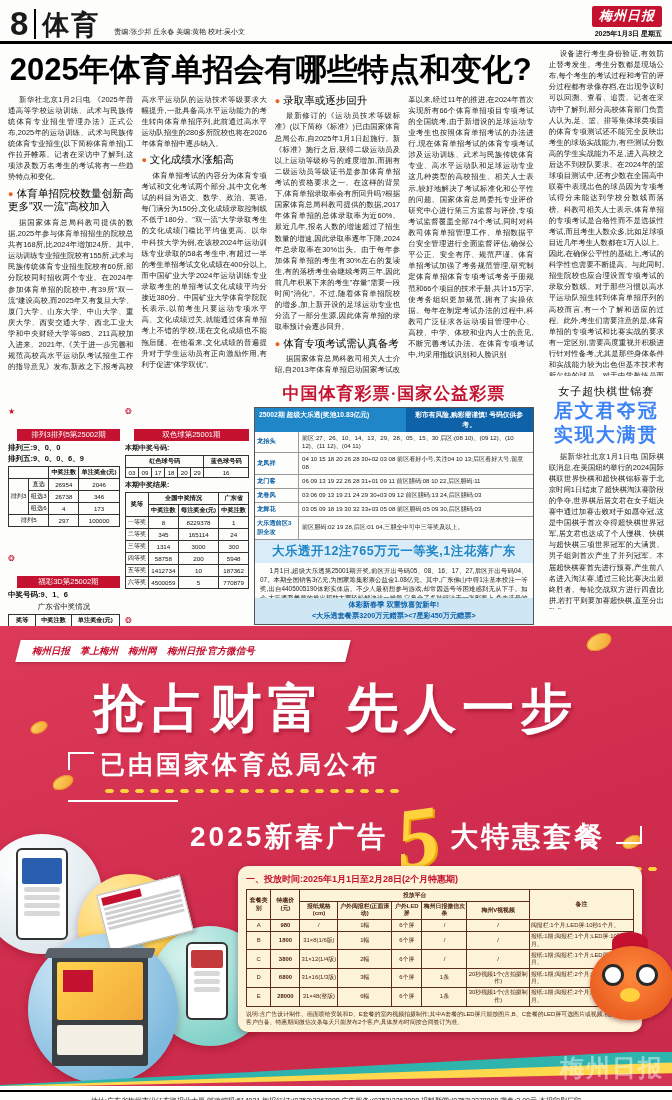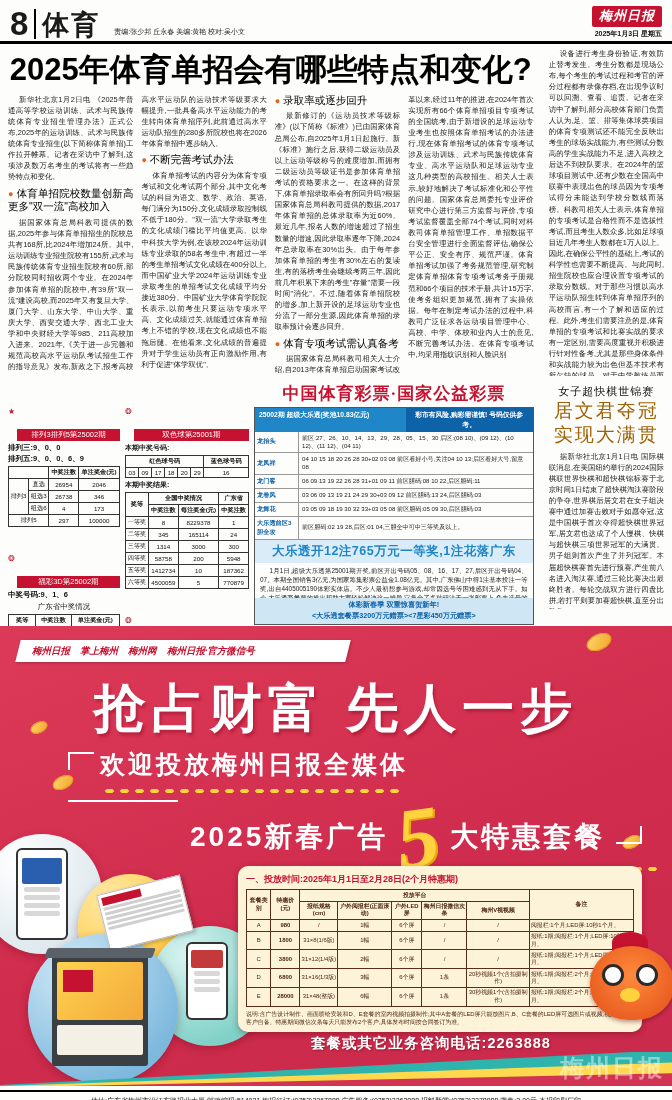--- a/index.html
+++ b/index.html
@@ -25,21 +25,21 @@
   .article-cols { column-count:4; column-gap:8px; height:282px; overflow:hidden; font-size:7.4px; line-height:1.5; text-align:justify; color:#222; }
   .article-cols p { text-indent:1.5em; margin-bottom:1px; }
   .sub-head { font-size:10.5px; font-weight:normal; line-height:1.3; margin:4px 0 3px 0; color:#000; text-indent:0; }
   .sub-head .bullet { color:#e8611a; font-size:9px; }
   .cont-text { font-size:7.4px; line-height:1.5; text-align:justify; color:#222; height:328px; overflow:hidden; }
   .cont-text p { text-indent:1.5em; }
 
   
   .sidebar-art { margin-top:8px; }
   .sb-kicker { text-align:center; font-size:11px; letter-spacing:1px; color:#111; }
-  .sb-title { text-align:center; font-size:19px; font-weight:normal; letter-spacing:2px; line-height:1.25; color:#a16207; }
+  .sb-title { text-align:center; font-size:19px; font-weight:bold; letter-spacing:2px; line-height:1.25; color:#3b82f6; }
   .sb-body { margin-top:4px; font-size:7.4px; line-height:1.5; text-align:justify; color:#222; height:158px; overflow:hidden; }
   .sb-body p { text-indent:1.5em; }
 
   
   .lottery-row { display:flex; gap:5px; margin-top:6px; height:238px; }
   .lotto-col { font-size:6.5px; }
   .lotto-c1 { width:112px; }
   .lotto-c2 { width:124px; }
   .lotto-hdr { display:flex; align-items:center; gap:2px; margin-bottom:2px; }
   .lotto-star { color:#c41230; font-size:8px; }
@@ -153,21 +153,21 @@
 
   <div class="content-row">
 
     <div class="left-zone">
       <div class="headline">2025年体育单招会有哪些特点和变化?</div>
 
       <div class="article-cols">
         <p>新华社北京1月2日电 《2025年普通高等学校运动训练、武术与民族传统体育专业招生管理办法》正式公布,2025年的运动训练、武术与民族传统体育专业招生(以下简称体育单招)工作拉开帷幕。记者在采访中了解到,这项涉及数万名考生的考试将有一些趋势特点和变化。</p>
         <div class="sub-head"><span class="bullet">●</span> <span>体育单招院校数量创新高 更多"双一流"高校加入</span></div>
         <p>据国家体育总局科教司提供的数据,2025年参与体育单招招生的院校总共有168所,比2024年增加24所。其中,运动训练专业招生院校有155所,武术与民族传统体育专业招生院校有60所,部分院校同时招收两个专业。在2024年参加体育单招的院校中,有39所"双一流"建设高校,而2025年又有复旦大学、厦门大学、山东大学、中山大学、重庆大学、西安交通大学、西北工业大学和中央财经大学等985、211高校加入进来。2021年,《关于进一步完善和规范高校高水平运动队考试招生工作的指导意见》发布,新政之下,报考高校高水平运动队的运动技术等级要求大幅提升,一批具备高水平运动能力的考生转向体育单招序列,此前通过高水平运动队招生的280多所院校也将在2026年体育单招中逐步纳入。</p>
-        <div class="sub-head"><span class="bullet">●</span> <span>不断完善考试办法</span></div>
+        <div class="sub-head"><span class="bullet">●</span> <span>文化成绩水涨船高</span></div>
         <p>体育单招考试的内容分为体育专项考试和文化考试两个部分,其中文化考试的科目为语文、数学、政治、英语,每门满分为150分,文化成绩录取控制线不低于180分。"双一流"大学录取考生的文化成绩门槛比平均值更高。以华中科技大学为例,在该校2024年运动训练专业录取的58名考生中,有超过一半的考生单招考试文化成绩在400分以上,而中国矿业大学2024年运动训练专业录取考生的单招考试文化成绩平均分接近380分。中国矿业大学体育学院院长表示,以前考生只要运动专项水平高、文化成绩过关,就能通过体育单招考上不错的学校,现在文化成绩也不能拖后腿。在他看来,文化成绩的普遍提升对于学生运动员有正向激励作用,有利于促进"体学双优"。</p>
         <div class="sub-head"><span class="bullet">●</span> <span>录取率或逐步回升</span></div>
         <p>最新修订的《运动员技术等级标准》(以下简称《标准》)已由国家体育总局公布,自2025年1月1日起施行。新《标准》施行之后,获得二级运动员及以上运动等级称号的难度增加,而拥有二级运动员等级证书是参加体育单招考试的资格要求之一。在这样的背景下,体育单招录取率会有所回升吗?根据国家体育总局科教司提供的数据,2017年体育单招的总体录取率为近60%。最近几年,报名人数的增速超过了招生数量的增速,因此录取率逐年下降,2024年总录取率在30%出头。由于每年参加体育单招的考生有30%左右的复读生,有的落榜考生会继续考两三年,因此前几年积累下来的考生"存量"需要一段时间"消化"。不过,随着体育单招院校的增多,加上新开设的足球运动专业也分流了一部分生源,因此体育单招的录取率预计会逐步回升。</p>
         <div class="sub-head"><span class="bullet">●</span> <span>体育专项考试需认真备考</span></div>
         <p>据国家体育总局科教司相关人士介绍,自2013年体育单招启动国家考试改革以来,经过11年的推进,在2024年首次实现所有66个体育单招项目专项考试的全国统考,由于新增设的足球运动专业考生也按照体育单招考试的办法进行,现在体育单招考试的体育专项考试涉及运动训练、武术与民族传统体育专业、高水平运动队和足球运动专业这几种类型的高校招生。相关人士表示,较好地解决了考试标准化和公平性的问题。国家体育总局委托专业评价研究中心进行第三方监督与评价,专项考试监督覆盖全部74个考试,同时对科教司体育单招管理工作、单招数据平台安全管理进行全面监督评估,确保公平公正、安全有序、规范严谨。体育单招考试加强了考务规范管理,研究制定体育单招体育专项考试考务手册规范和66个项目的技术手册,共计15万字,使考务组织更加规范,拥有了实操依据。每年在制定考试办法的过程中,科教司广泛征求各运动项目管理中心、高校、中学、体校和业内人士的意见,不断完善考试办法。在体育专项考试中,均采用指纹识别和人脸识别</p>
       </div>
 
       <div class="lottery-row">
 
         <div class="lotto-col lotto-c1">
@@ -430,21 +430,21 @@
       <span class="logo-item">梅州网</span>
       <span class="logo-item">梅州日报·官方微信号</span>
     </div>
 
     <div class="ad-slogan">抢占财富 先人一步</div>
 
     <div class="invite">
       <div class="corner-tl"></div>
       <div class="corner-br"></div>
       <div class="dash-l"></div>
-      <div class="inv-l1">欢迎投放梅州日报全媒体</div>
+      <div class="inv-l1">已由国家体育总局公布</div>
       <div class="dots dots-a"></div>
       <div class="inv-l2">
         <span>2025新春广告</span>
         <span class="big5">5</span>
         <span>大特惠套餐</span>
       </div>
       <div class="dots dots-b"></div>
     </div>
 
     <div class="bubble bub1"></div>
@@ -551,21 +551,20 @@
     </div>
 
     <div class="lion">
       <div class="l-hat"></div>
       <div class="l-head"></div>
       <div class="l-eye le1"></div>
       <div class="l-eye le2"></div>
       <div class="l-nose"></div>
     </div>
 
-    <div class="hotline">套餐或其它业务咨询电话:2263888</div>
 
     <div class="stripes">
       <div class="stripe st-teal"></div>
       <div class="stripe st-yellow"></div>
       <div class="stripe st-red"></div>
       <div class="watermark">梅州日报</div>
     </div>
   </div>
 
   <div class="page-footer">地址:广东省梅州市沿江东路报业大厦  邮政编码:514021  梅报征订:(0753)2267888  广告服务:(0753)2263888  报料新闻:(0753)2278888  零售:2.00元  本报印刷厂印</div>

